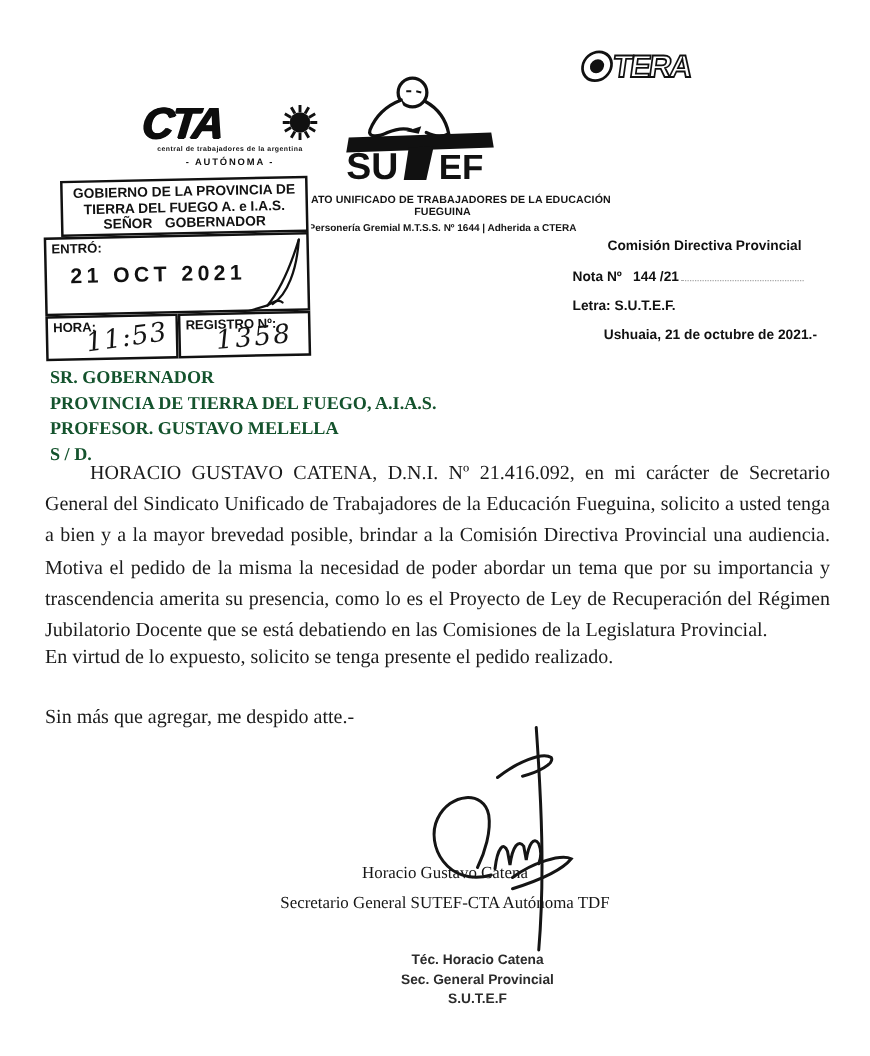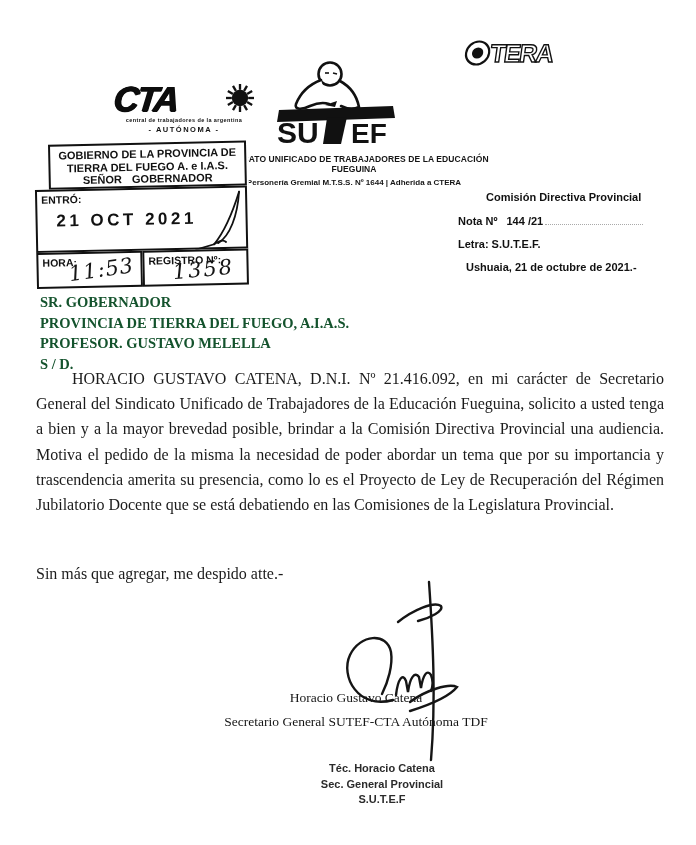--- a/index.html
+++ b/index.html
@@ -53,21 +53,21 @@
 
   
   .refblock{position:absolute; left:458px; top:191px; width:238px;
     font-weight:bold; font-size:11px; color:#111;}
   .ref-committee{margin-left:28px;}
   .ref-nota{margin-top:11px;}
   .ref-nota .val{margin-left:9px;}
   .dotted{display:inline-block; width:98px; height:10px;
     border-bottom:1.6px dotted #a9a9a9; margin-left:2px;}
   .ref-letra{margin-top:11px;}
-  .ref-date{margin-top:11px; margin-left:8px;}
+  .ref-date{margin-top:11px; margin-left:25px;}
 
   
   .recipient{position:absolute; left:40px; top:292px;
     font-family:"Liberation Serif", serif; font-weight:bold;
     font-size:14.5px; line-height:20.5px; color:#14532d;}
 
   
   .body-par{position:absolute; left:36px; width:628px;
     font-family:"Liberation Serif", serif; font-size:16px;
     line-height:25.2px; text-align:justify; color:#1b1b1b;}
@@ -182,20 +182,21 @@
   </div>
 
   <div class="recipient">
     <div>SR. GOBERNADOR</div>
     <div>PROVINCIA DE TIERRA DEL FUEGO, A.I.A.S.</div>
     <div>PROFESOR. GUSTAVO MELELLA</div>
     <div>S / D.</div>
   </div>
 
   <div class="body-par p1">HORACIO GUSTAVO CATENA, D.N.I. Nº 21.416.092, en mi carácter de Secretario General del Sindicato Unificado de Trabajadores de la Educación Fueguina, solicito a usted tenga a bien y a la mayor brevedad posible, brindar a la Comisión Directiva Provincial una audiencia. Motiva el pedido de la misma la necesidad de poder abordar un tema que por su importancia y trascendencia amerita su presencia, como lo es el Proyecto de Ley de Recuperación del Régimen Jubilatorio Docente que se está debatiendo en las Comisiones de la Legislatura Provincial.</div>
+  <div class="body-par p2">En virtud de lo expuesto, solicito se tenga presente el pedido realizado.</div>
   <div class="body-par p3">Sin más que agregar, me despido atte.-</div>
 
   <svg class="sig-scribble" width="175" height="182" viewBox="0 0 175 182">
     <g fill="none" stroke="#151515" stroke-width="2.4" stroke-linecap="round">
       <path d="M131,2 C135,60 138,120 133,180"></path>
       <path d="M100,42 C115,30 136,21 143,26 C146,31 132,38 120,41"></path>
       <path d="M95,120 C60,130 42,96 52,75 C62,54 89,52 93,72 C95,85 90,102 84,114"></path>
       <path d="M98,115 C100,98 105,93 108,101 L110,112 C112,97 117,91 121,97 L123,108 C125,95 129,89 133,95 C135,100 135,106 133,111"></path>
       <path d="M112,122 C128,110 151,103 159,107 C151,117 128,126 112,131"></path>
     </g>

